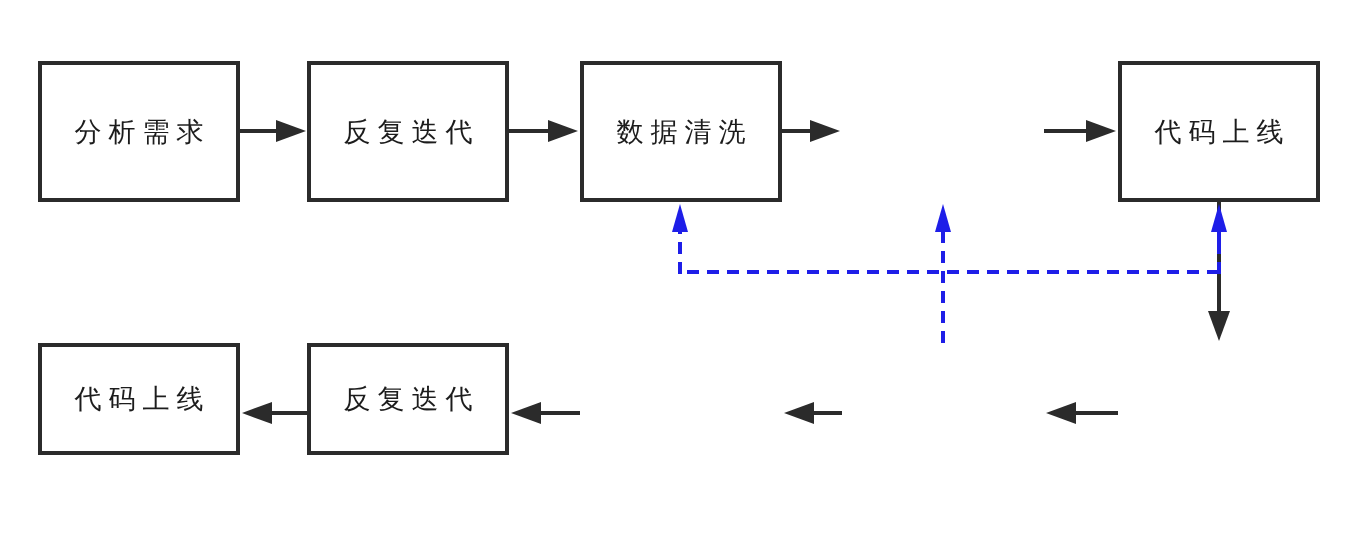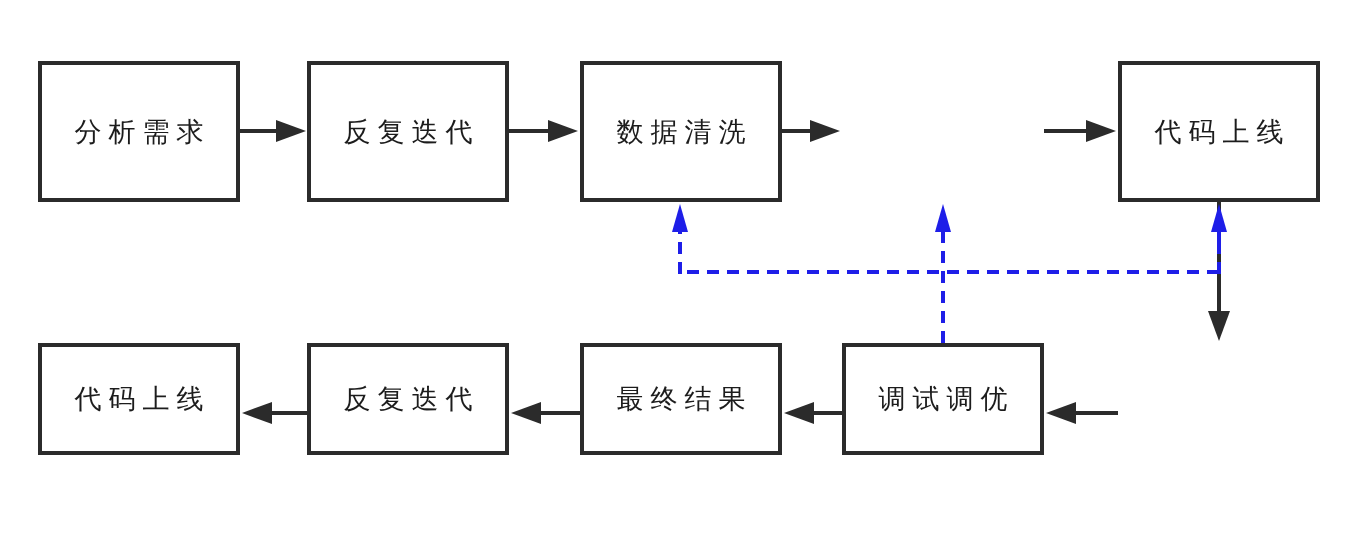--- a/index.html
+++ b/index.html
@@ -115,26 +115,20 @@
   <div class="node r1 c2">
     <span class="node-label">反复迭代</span>
   </div>
   <div class="node r1 c3">
     <span class="node-label">数据清洗</span>
   </div>
   <div class="node r1 c5">
     <span class="node-label">代码上线</span>
   </div>
 
-  <div class="node r2 c4">
-    <span class="node-label">调试调优</span>
-  </div>
-  <div class="node r2 c3">
-    <span class="node-label">最终结果</span>
-  </div>
   <div class="node r2 c2">
     <span class="node-label">反复迭代</span>
   </div>
   <div class="node r2 c1">
     <span class="node-label">代码上线</span>
   </div>
 
 </div>
 
 </body></html>

